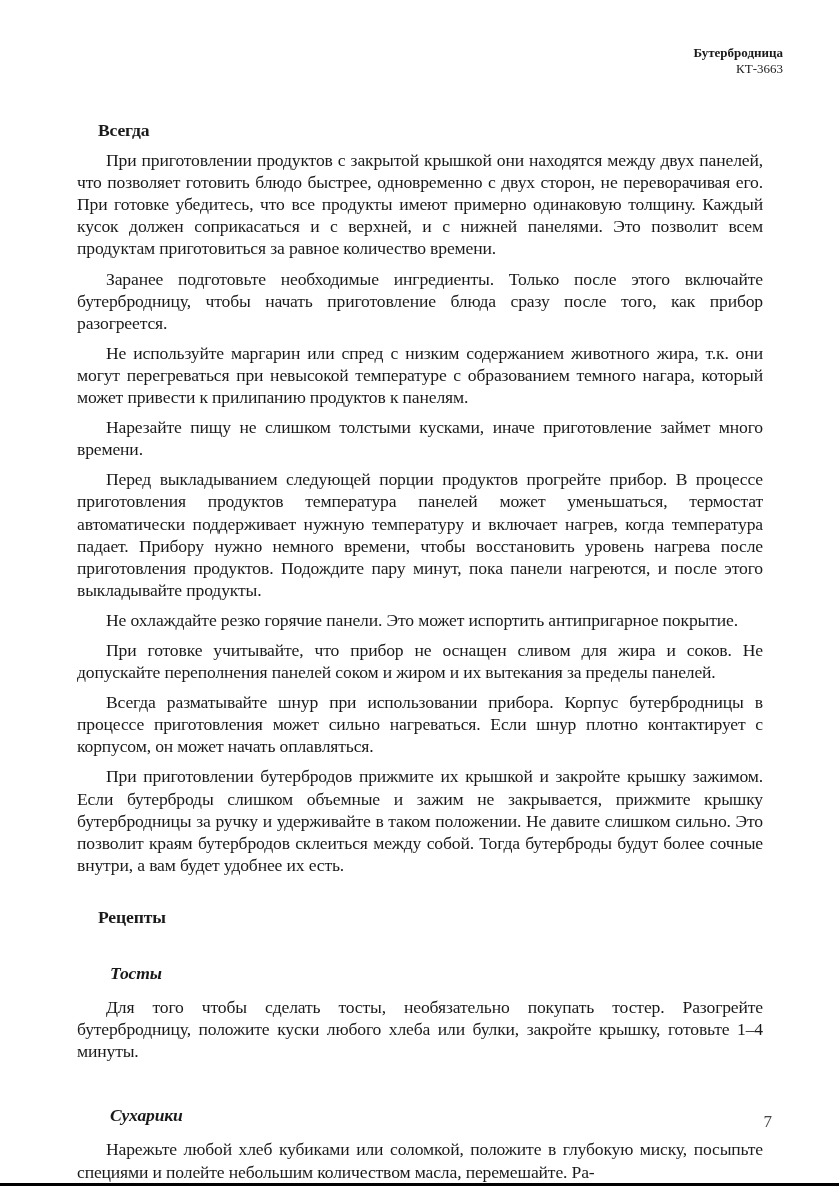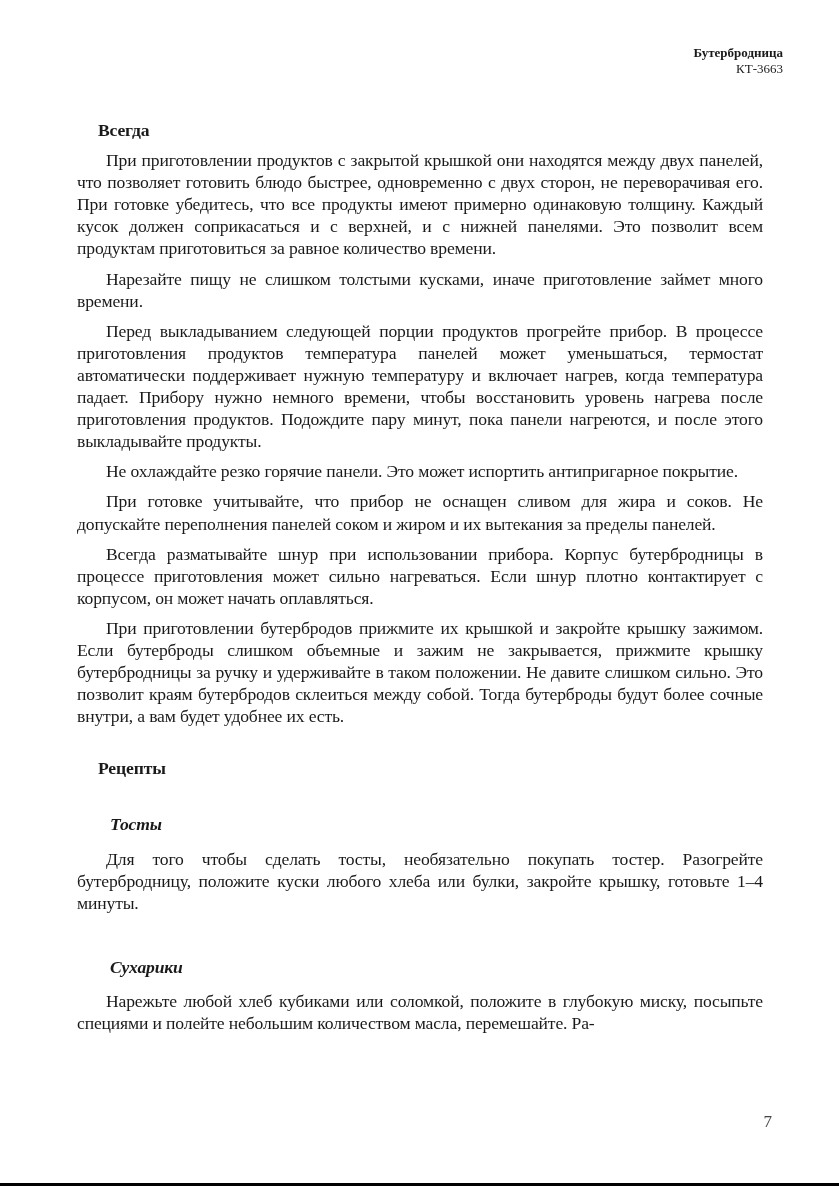--- a/index.html
+++ b/index.html
@@ -36,20 +36,22 @@
 <body>
 
 <div class="header">
   <div class="title">Бутербродница</div>
   <div class="model">КТ-3663</div>
 </div>
 
 <div class="content">
   <h2>Всегда</h2>
   <p>При приготовлении продуктов с закрытой крышкой они находятся между двух панелей, что позволяет готовить блюдо быстрее, одновременно с двух сторон, не переворачивая его. При готовке убедитесь, что все продукты имеют примерно одинаковую толщину. Каждый кусок должен соприкасаться и с верхней, и с нижней панелями. Это позволит всем продуктам приготовиться за равное количество времени.</p>
+  <p>Заранее подготовьте необходимые ингредиенты. Только после этого включайте бутербродницу, чтобы начать приготовление блюда сразу после того, как прибор разогреется.</p>
+  <p>Не используйте маргарин или спред с низким содержанием животного жира, т.к. они могут перегреваться при невысокой температуре с образованием темного нагара, который может привести к прилипанию продуктов к панелям.</p>
   <p>Нарезайте пищу не слишком толстыми кусками, иначе приготовление займет много времени.</p>
   <p>Перед выкладыванием следующей порции продуктов прогрейте прибор. В процессе приготовления продуктов температура панелей может уменьшаться, термостат автоматически поддерживает нужную температуру и включает нагрев, когда температура падает. Прибору нужно немного времени, чтобы восстановить уровень нагрева после приготовления продуктов. Подождите пару минут, пока панели нагреются, и после этого выкладывайте продукты.</p>
   <p>Не охлаждайте резко горячие панели. Это может испортить антипригарное покрытие.</p>
   <p>При готовке учитывайте, что прибор не оснащен сливом для жира и соков. Не допускайте переполнения панелей соком и жиром и их вытекания за пределы панелей.</p>
   <p>Всегда разматывайте шнур при использовании прибора. Корпус бутербродницы в процессе приготовления может сильно нагреваться. Если шнур плотно контактирует с корпусом, он может начать оплавляться.</p>
   <p>При приготовлении бутербродов прижмите их крышкой и закройте крышку зажимом. Если бутерброды слишком объемные и зажим не закрывается, прижмите крышку бутербродницы за ручку и удерживайте в таком положении. Не давите слишком сильно. Это позволит краям бутербродов склеиться между собой. Тогда бутерброды будут более сочные внутри, а вам будет удобнее их есть.</p>
 
   <div class="gap"></div>
   <h2>Рецепты</h2>
 

